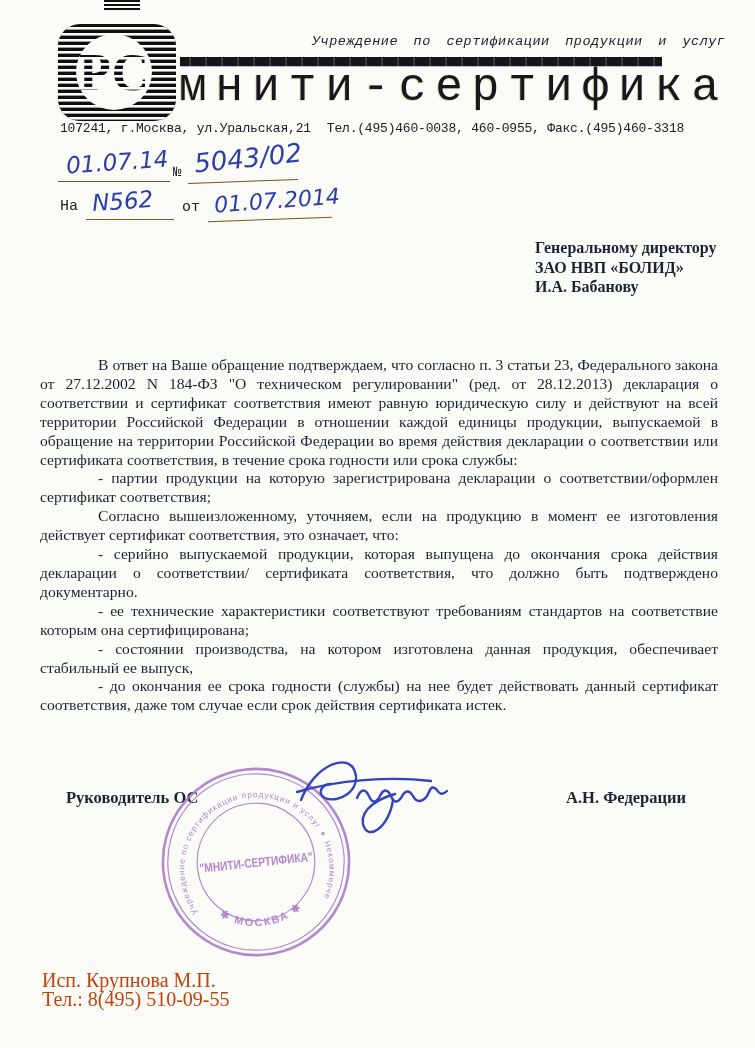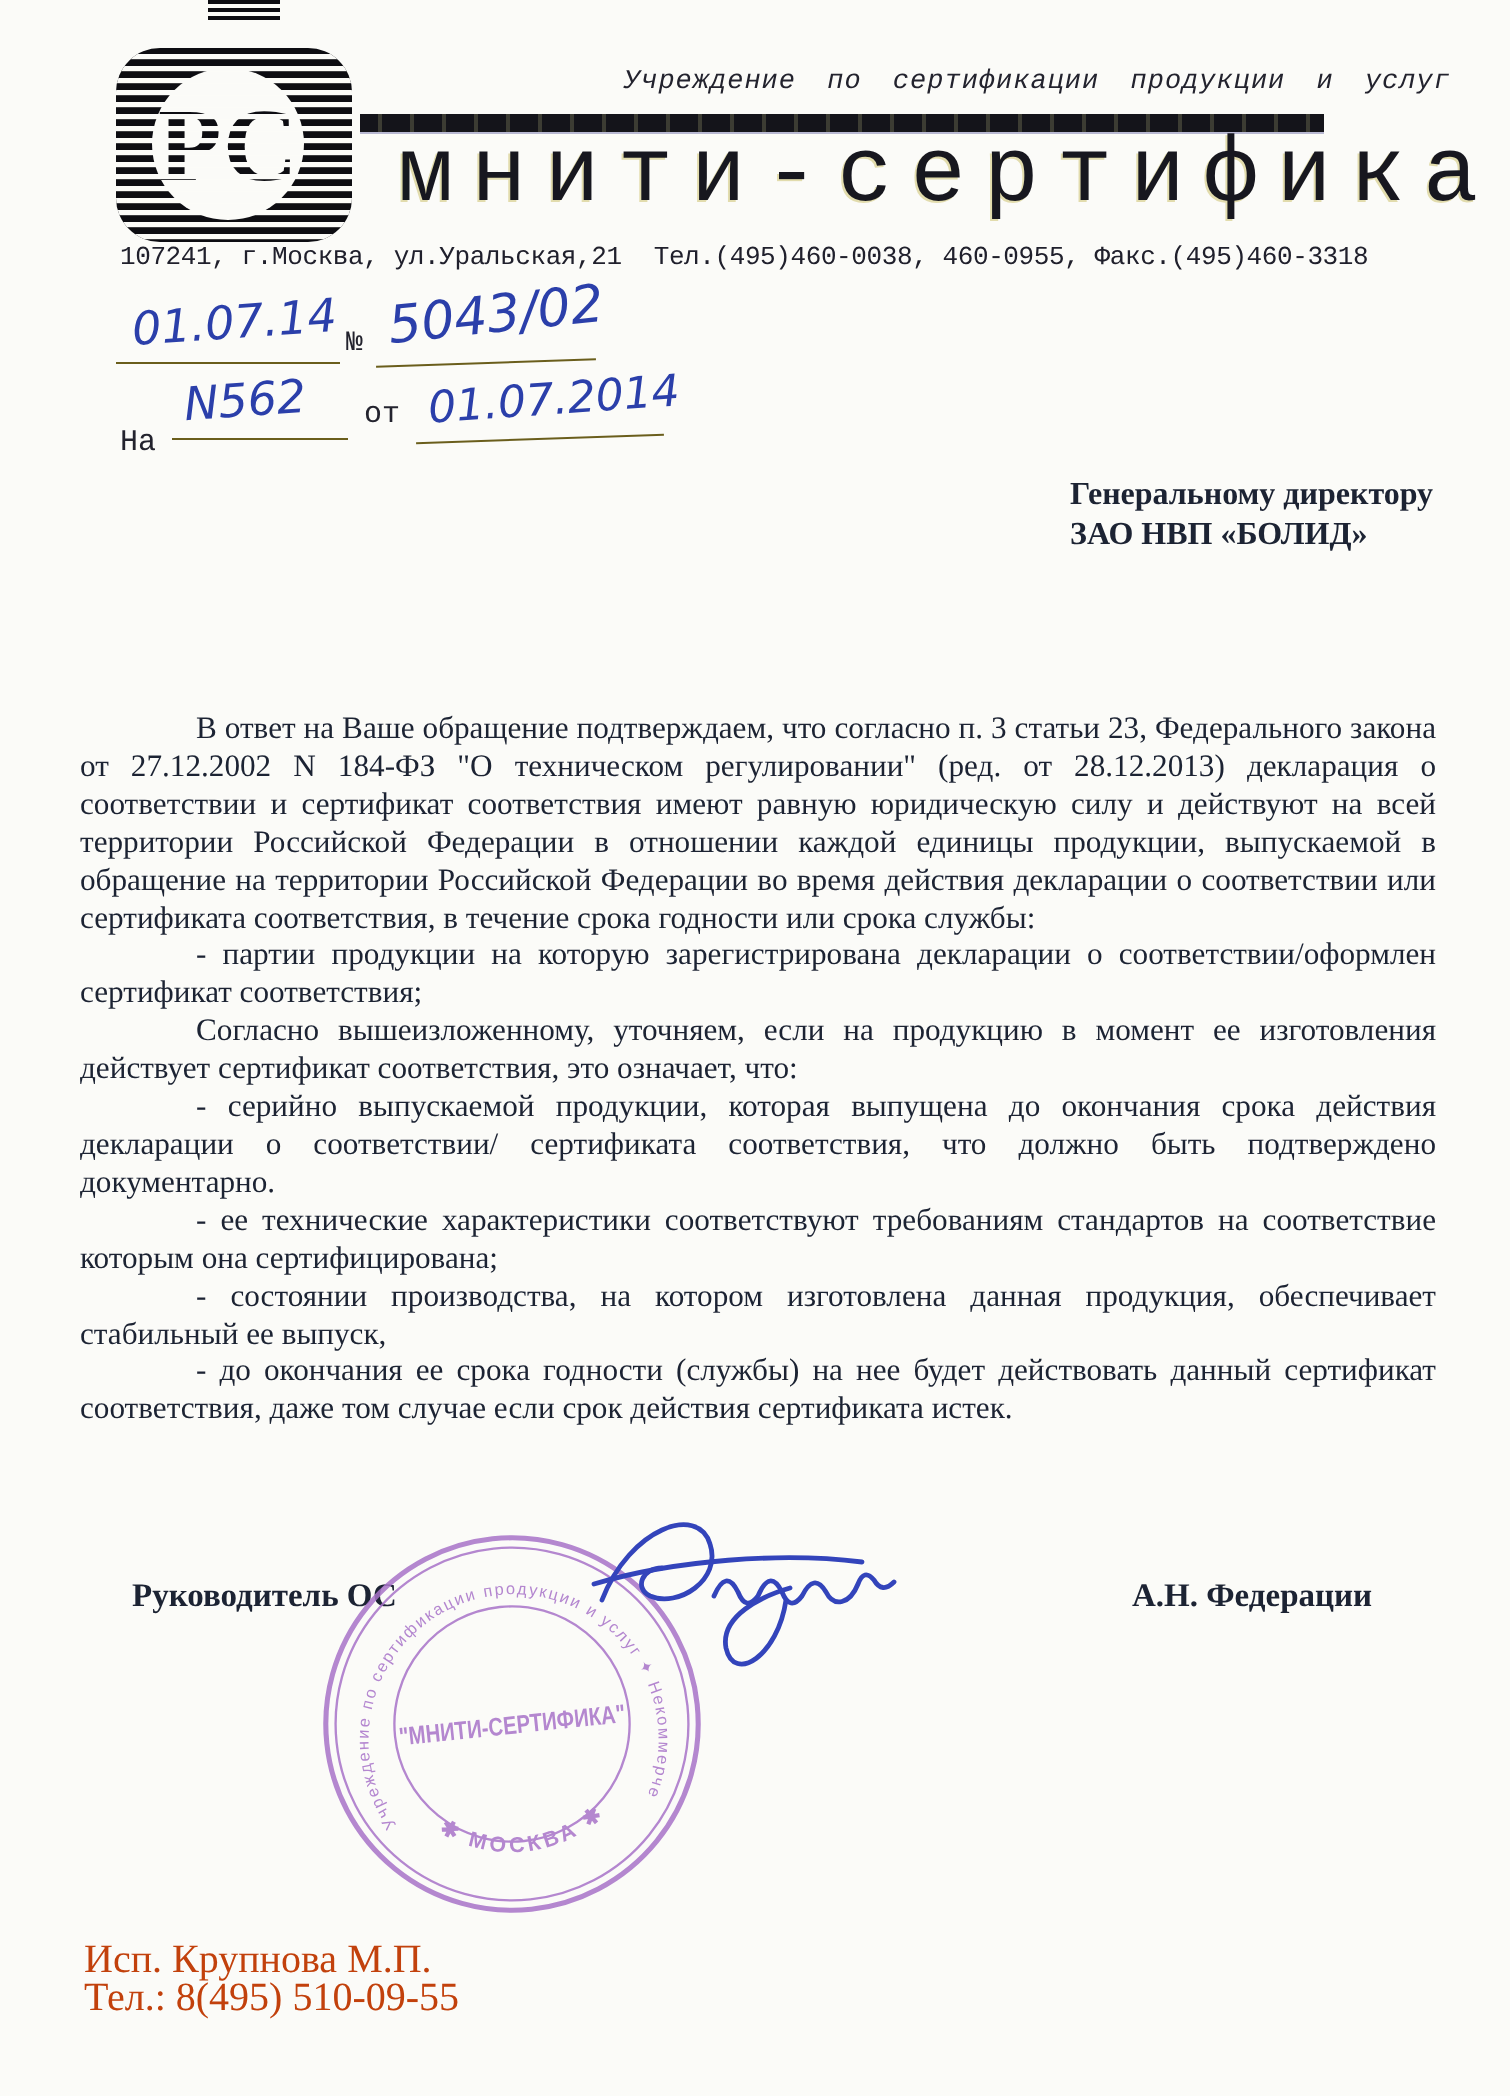--- a/index.html
+++ b/index.html
@@ -24,21 +24,20 @@
     left:180px;top:57px;width:482px;height:9px;
     background:repeating-linear-gradient(90deg,#14141a 0 9px,#3c3c33 9px 11px,#14141a 11px 16px);
     box-shadow:0 1px 0 rgba(60,60,140,.35);
   }
   .org-title{
     left:179px;top:62px;
     font-family:"Liberation Mono", monospace;
     font-size:46px;font-weight:400;letter-spacing:9px;color:#17171f;
     text-shadow:-1px 1px 0 rgba(170,150,0,.30);
     white-space:nowrap;
-    margin-left:20px;
   }
   .address-line{
     left:60px;top:121px;width:660px;
     font-family:"Liberation Mono", monospace;
     font-size:13px;letter-spacing:-.2px;color:#20202c;white-space:nowrap;
   }
   .address-part2{margin-left:16px;}
   
   .hand{
     font-family:"DejaVu Sans", sans-serif;font-style:italic;
@@ -50,21 +49,21 @@
   .u3{left:86px;top:219px;width:88px;}
   .u4{left:208px;top:219px;width:124px;transform:rotate(-2deg);}
   .hand-date1{left:66px;top:149px;font-size:23px;transform:rotate(-4deg);}
   .hand-number{left:194px;top:143px;font-size:26px;transform:rotate(-6deg);}
   .hand-incoming{left:92px;top:188px;font-size:23px;transform:rotate(-4deg);}
   .hand-date2{left:214px;top:188px;font-size:22px;transform:rotate(-4deg);}
   .ref-label{
     font-family:"Liberation Mono", monospace;font-size:15px;color:#23232e;
   }
   .label-no{left:173px;top:164px;font-size:14px;}
-  .label-na{left:60px;top:213px;}
+  .label-na{left:60px;top:198px;}
   .label-ot{left:182px;top:199px;}
   
   .recipient{left:535px;top:238px;font-weight:bold;font-size:16px;line-height:19.5px;}
   
   .body-text{left:40px;top:356px;width:678px;font-size:15.6px;line-height:18.9px;}
   .body-text p{margin:0;text-indent:58px;text-align:justify;}
   
   .sig-label{font-weight:bold;font-size:16.5px;white-space:nowrap;}
   .sig-left{left:66px;top:788px;}
   .sig-right{left:566px;top:788px;}
@@ -116,20 +115,21 @@
   <div class="abs ref-label label-no">№</div>
   <div class="abs hand hand-number">5043/02</div>
   <div class="abs ref-label label-na">На</div>
   <div class="abs hand hand-incoming">N562</div>
   <div class="abs ref-label label-ot">от</div>
   <div class="abs hand hand-date2">01.07.2014</div>
 
   <div class="abs recipient">
     <div>Генеральному директору</div>
     <div>ЗАО НВП «БОЛИД»</div>
+    <div>И.А. Бабанову</div>
   </div>
 
   <div class="abs body-text">
     <p>В ответ на Ваше обращение подтверждаем, что согласно п. 3 статьи 23, Федерального закона от 27.12.2002 N 184-ФЗ "О техническом регулировании" (ред. от 28.12.2013) декларация о соответствии и сертификат соответствия имеют равную юридическую силу и действуют на всей территории Российской Федерации в отношении каждой единицы продукции, выпускаемой в обращение на территории Российской Федерации во время действия декларации о соответствии или сертификата соответствия, в течение срока годности или срока службы:</p>
     <p>- партии продукции на которую зарегистрирована декларации о соответствии/оформлен сертификат соответствия;</p>
     <p>Согласно вышеизложенному, уточняем, если на продукцию в момент ее изготовления действует сертификат соответствия, это означает, что:</p>
     <p>- серийно выпускаемой продукции, которая выпущена до окончания срока действия декларации о соответствии/ сертификата соответствия, что должно быть подтверждено документарно.</p>
     <p>- ее технические характеристики соответствуют требованиям стандартов на соответствие которым она сертифицирована;</p>
     <p>- состоянии производства, на котором изготовлена данная продукция, обеспечивает стабильный ее выпуск,</p>
     <p>- до окончания ее срока годности (службы) на нее будет действовать данный сертификат соответствия, даже  том случае если срок действия сертификата истек.</p>

